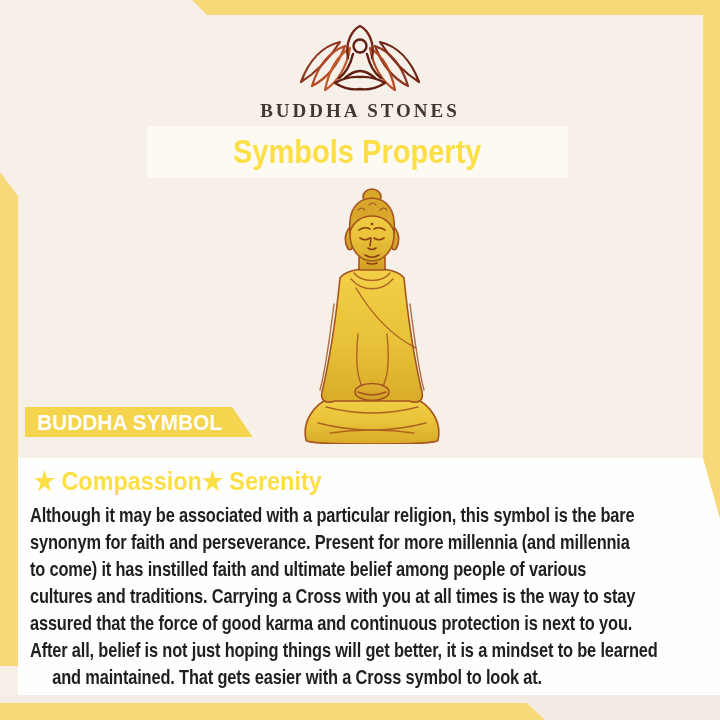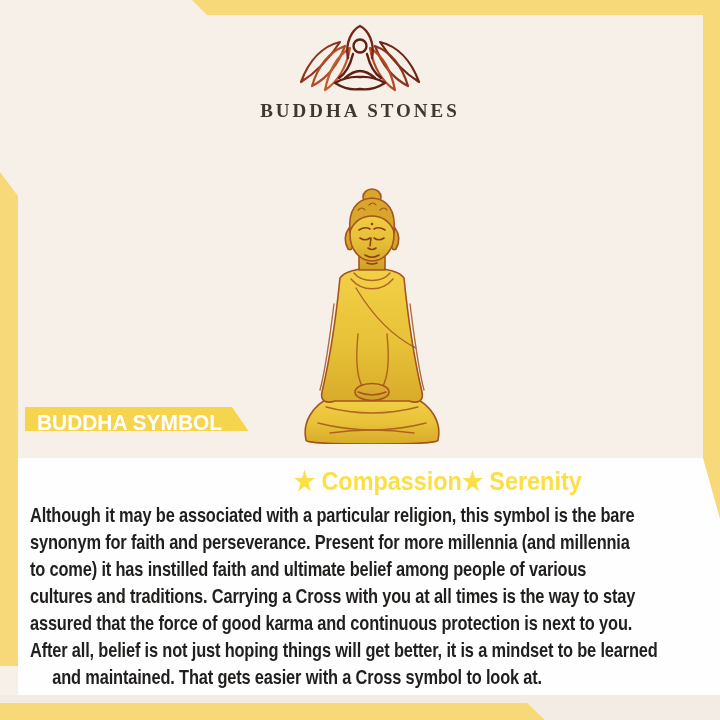--- a/index.html
+++ b/index.html
@@ -39,28 +39,28 @@
   .brand-name{left:0;top:100px;width:720px;text-align:center;
     font-family:"Liberation Serif", serif;font-size:19px;font-weight:600;
     letter-spacing:3px;color:var(--brand-text);}
   .title-box{left:147px;top:126px;width:421px;height:52px;background:var(--title-box);
     text-align:center;line-height:52px;}
   .title-box span{display:inline-block;transform:scaleX(.88);transform-origin:center;
     font-size:33px;font-weight:bold;color:var(--accent-text-yellow);letter-spacing:0px;}
   
   .buddha{left:296px;top:186px;}
   
-  .badge{left:25px;top:407px;width:248px;height:24px;background:var(--badge-yellow);
+  .badge{left:25px;top:407px;width:248px;height:30px;background:var(--badge-yellow);
     clip-path:polygon(0 0,207px 0,229px 32px,0 32px);
     line-height:32px;padding-left:0;}
   .badge span{display:inline-block;margin-left:12px;transform:scaleX(.95);transform-origin:left;
     font-size:22px;font-weight:bold;color:#ffffff;letter-spacing:0px;}
   
   .panel{left:18px;top:458px;width:702px;height:239px;background:var(--panel-white);}
-  .traits{left:18px;top:466px;width:580px;text-align:right;}
+  .traits{left:18px;top:466px;width:580px;text-align:left;}
   .traits span{display:inline-block;transform:scaleX(.9);transform-origin:center;
     font-size:26px;font-weight:bold;color:var(--accent-text-yellow);}
   .description{left:30px;top:501px;width:685px;text-align:center;}
   .body-line{height:27px;line-height:27px;white-space:nowrap;
     font-size:21px;font-weight:bold;letter-spacing:-0.2px;color:var(--body-text);
     transform:scaleX(.78);transform-origin:left center;}
 </style>
 </head>
 <body>
 
@@ -89,20 +89,23 @@
         <circle cx="65" cy="22" r="6.5" stroke="#5f1f12" stroke-width="2.4"></circle>
         <path d="M58,30 C55,42 50,50 44,54" stroke="#5f1f12" stroke-width="2.4"></path>
         <path d="M72,30 C75,42 80,50 86,54" stroke="#5f1f12" stroke-width="2.4"></path>
         <path d="M50,54 Q58,47 65,47 Q72,47 80,54" stroke="#5f1f12" stroke-width="2.4"></path>
         <path d="M40,59 Q52,52 65,53 Q78,52 90,59 Q77,67 65,65 Q53,67 40,59 Z" stroke="#5f1f12" stroke-width="2.4"></path>
       </g>
     </svg>
   </div>
   <div class="abs brand-name">BUDDHA STONES</div>
 
+  <div class="abs title-box">
+    <span>Symbols Property</span>
+  </div>
 
   <div class="abs buddha">
     <svg width="152" height="258" viewBox="0 0 152 258">
       <defs>
         <linearGradient id="gold" x1="0" y1="0" x2="0" y2="1">
           <stop offset="0" stop-color="#f2d047"></stop>
           <stop offset="0.55" stop-color="#e8c238"></stop>
           <stop offset="1" stop-color="#d8ab29"></stop>
         </linearGradient>
         <linearGradient id="goldDark" x1="0" y1="0" x2="0" y2="1">

